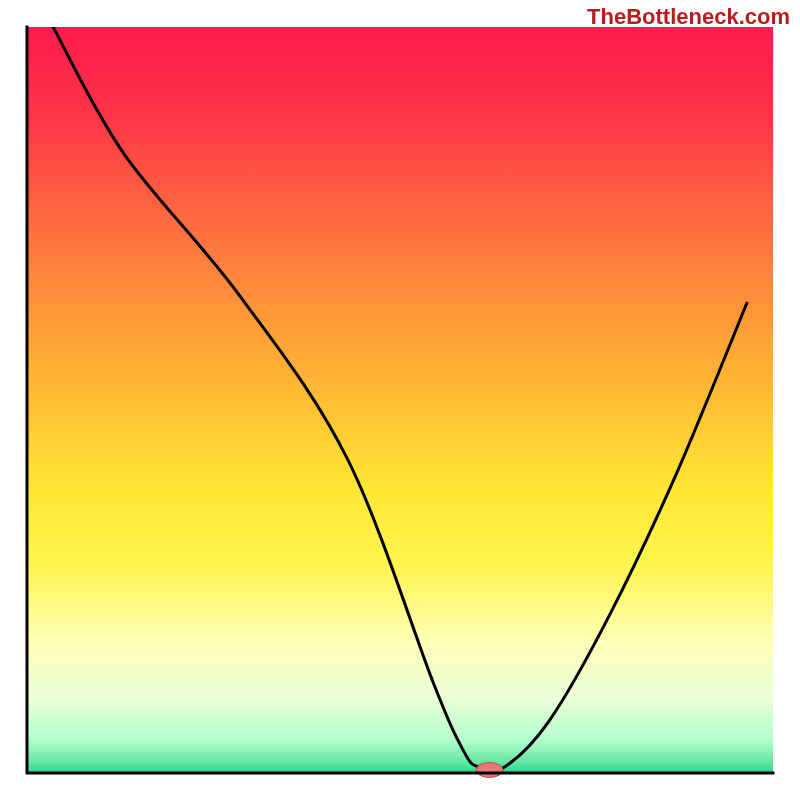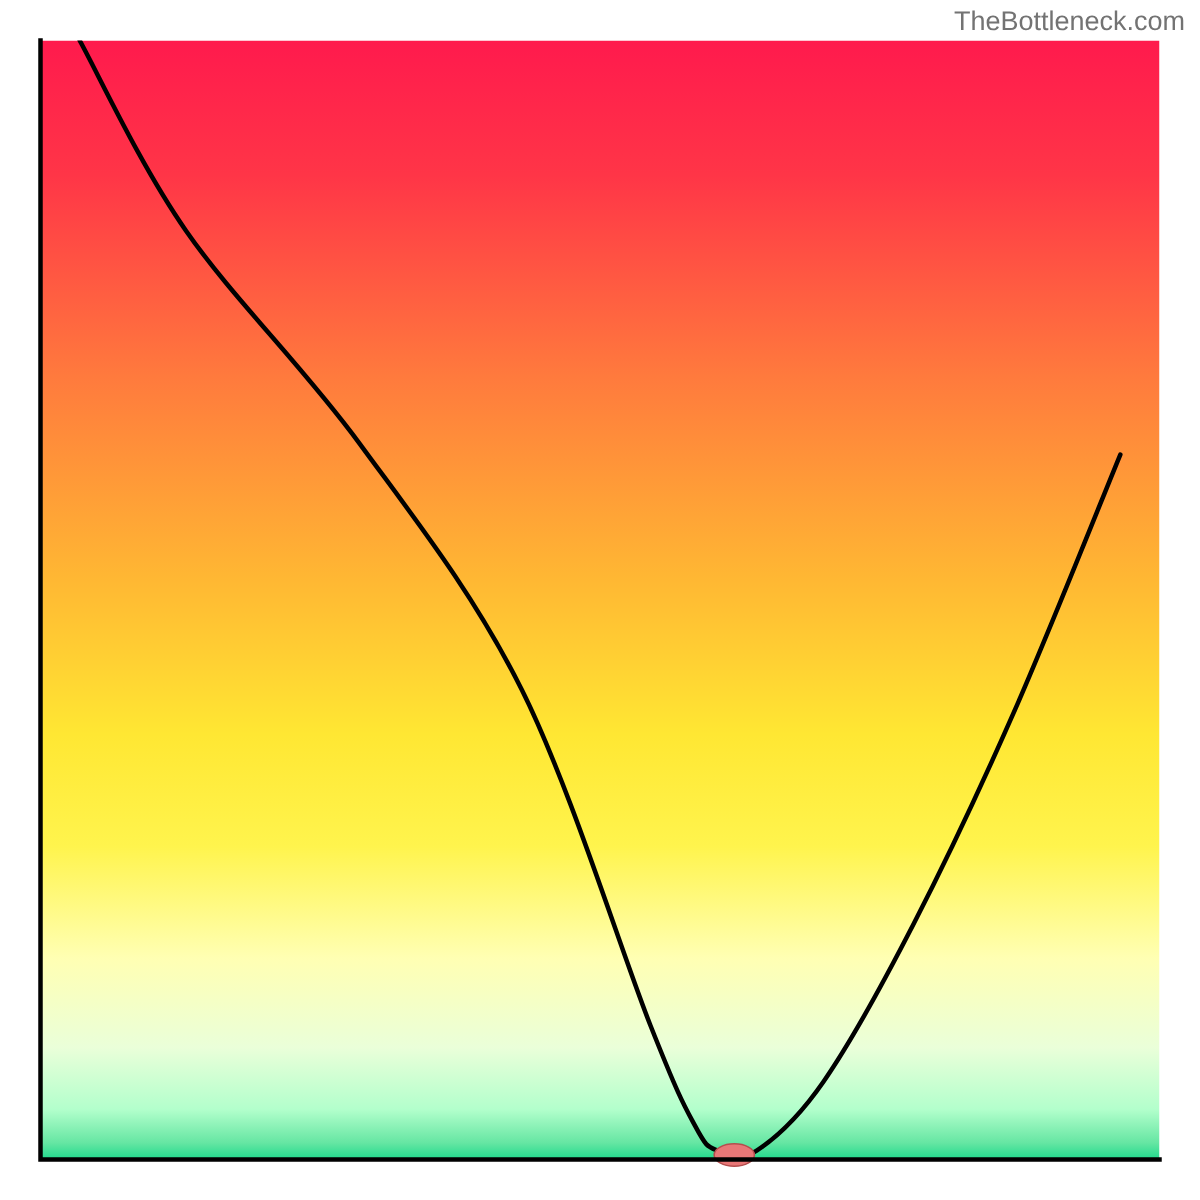--- a/index.html
+++ b/index.html
@@ -13,23 +13,23 @@
   .chart-container {
     position: relative;
     width: 800px;
     height: 800px;
   }
   .watermark {
     position: absolute;
     top: 4px;
     right: 10px;
     font-family: Arial, Helvetica, sans-serif;
-    font-size: 18px;
-    font-weight: normal;
-    color: #737373;
+    font-size: 22px;
+    font-weight: bold;
+    color: #b91c1c;
     z-index: 20;
     letter-spacing: 0px;
   }
   svg.chart {
     position: absolute;
     top: 0;
     left: 0;
     width: 800px;
     height: 800px;
   }

